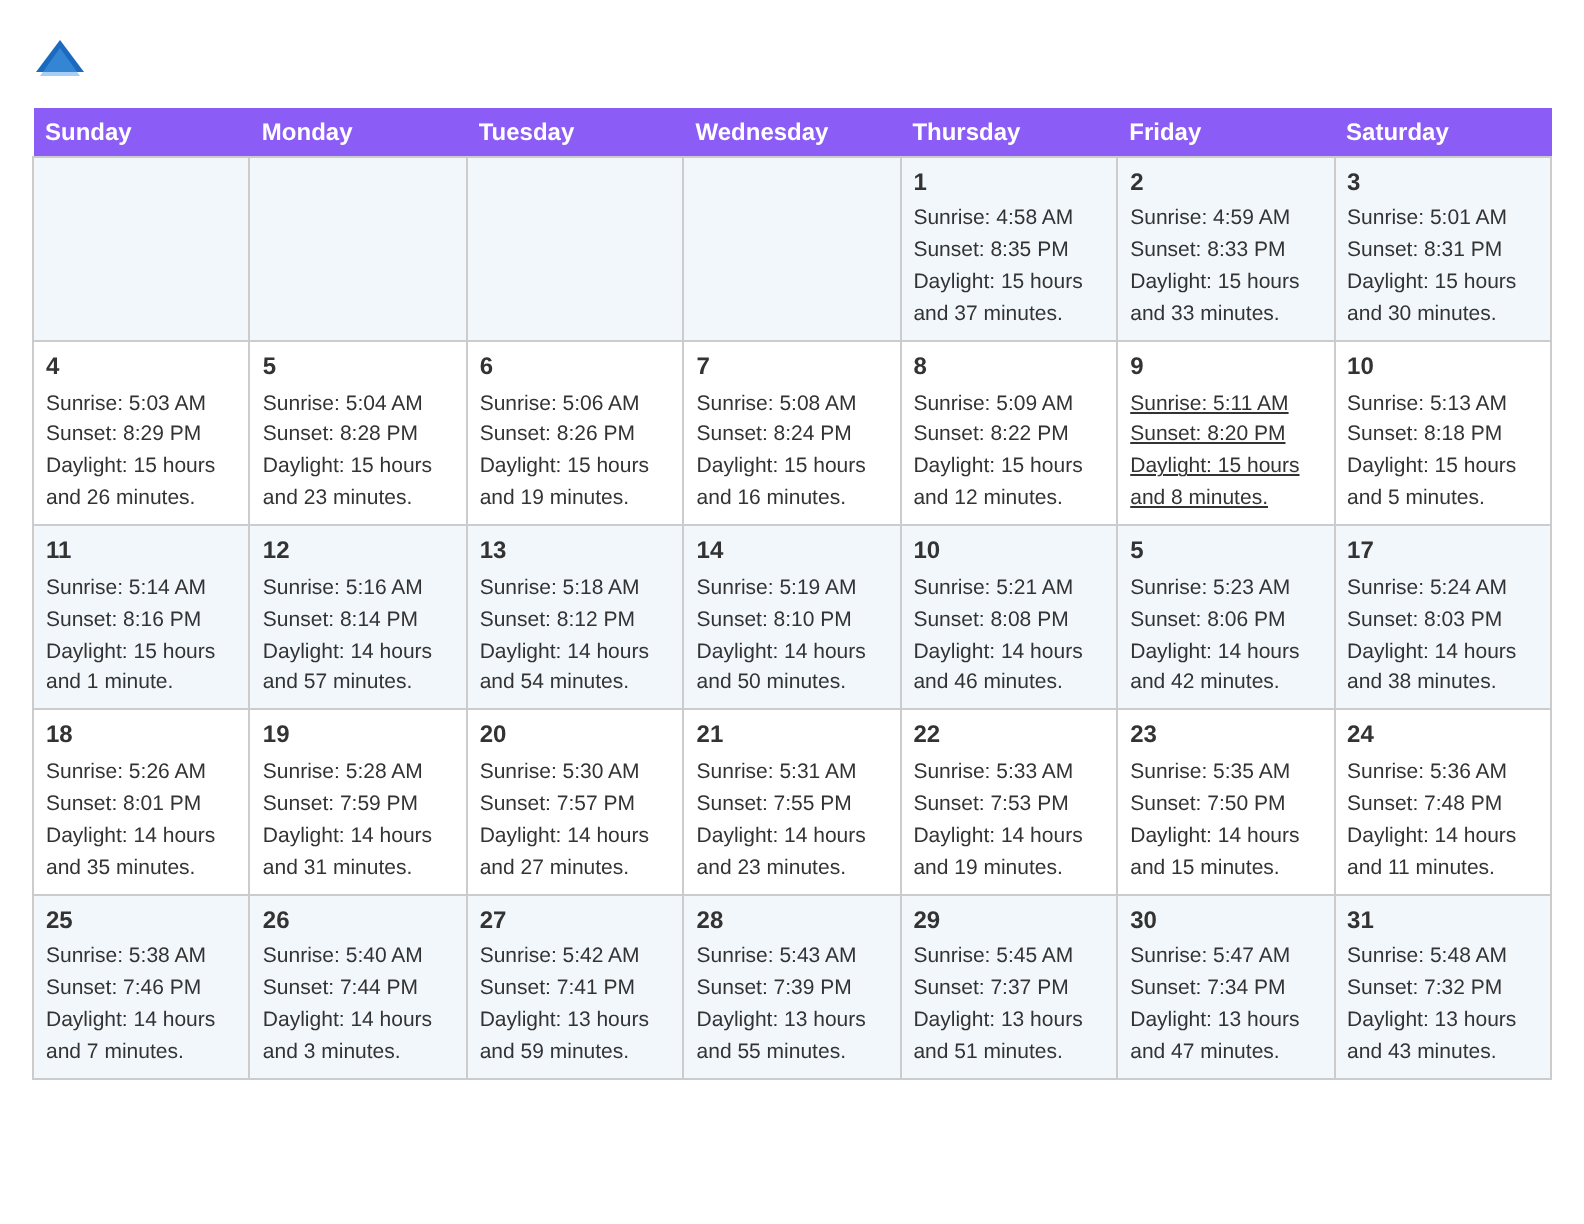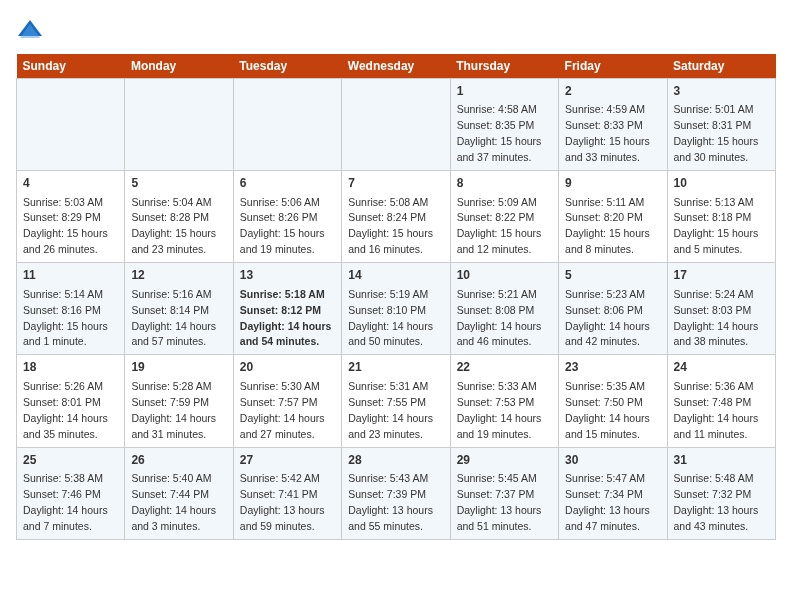--- a/index.html
+++ b/index.html
@@ -44,21 +44,21 @@
     .location {
       font-size: 15px;
       color: #555;
     }
     table {
       width: 100%;
       border-collapse: collapse;
       font-size: 11px;
     }
     thead th {
-      background-color: #c2410c;
+      background-color: #8b5cf6;
       color: #fff;
       text-align: left;
       padding: 5px 6px;
       font-size: 12px;
       font-weight: bold;
     }
     tbody tr {
       border-bottom: 1px solid #ccc;
     }
     tbody td {
@@ -155,39 +155,39 @@
 Daylight: 15 hours
 and 19 minutes.</span></td>
         <td><span class="day-num">7</span><span class="day-info" style="white-space: pre-line;">Sunrise: 5:08 AM
 Sunset: 8:24 PM
 Daylight: 15 hours
 and 16 minutes.</span></td>
         <td><span class="day-num">8</span><span class="day-info" style="white-space: pre-line;">Sunrise: 5:09 AM
 Sunset: 8:22 PM
 Daylight: 15 hours
 and 12 minutes.</span></td>
-        <td><span class="day-num">9</span><span class="day-info" style="white-space: pre-line;">Sunrise: 5:11 AM
+        <td><span class="day-num">9</span><span class="day-info" style="white-space: pre-line; text-decoration: underline;">Sunrise: 5:11 AM
 Sunset: 8:20 PM
 Daylight: 15 hours
 and 8 minutes.</span></td>
         <td><span class="day-num">10</span><span class="day-info" style="white-space: pre-line;">Sunrise: 5:13 AM
 Sunset: 8:18 PM
 Daylight: 15 hours
 and 5 minutes.</span></td>
       </tr>
       <tr>
         <td><span class="day-num">11</span><span class="day-info" style="white-space: pre-line;">Sunrise: 5:14 AM
 Sunset: 8:16 PM
 Daylight: 15 hours
 and 1 minute.</span></td>
         <td><span class="day-num">12</span><span class="day-info" style="white-space: pre-line;">Sunrise: 5:16 AM
 Sunset: 8:14 PM
 Daylight: 14 hours
 and 57 minutes.</span></td>
-        <td><span class="day-num">13</span><span class="day-info" style="white-space: pre-line; font-weight: bold;">Sunrise: 5:18 AM
+        <td><span class="day-num">13</span><span class="day-info" style="white-space: pre-line;">Sunrise: 5:18 AM
 Sunset: 8:12 PM
 Daylight: 14 hours
 and 54 minutes.</span></td>
         <td><span class="day-num">14</span><span class="day-info" style="white-space: pre-line;">Sunrise: 5:19 AM
 Sunset: 8:10 PM
 Daylight: 14 hours
 and 50 minutes.</span></td>
         <td><span class="day-num">10</span><span class="day-info" style="white-space: pre-line;">Sunrise: 5:21 AM
 Sunset: 8:08 PM
 Daylight: 14 hours

